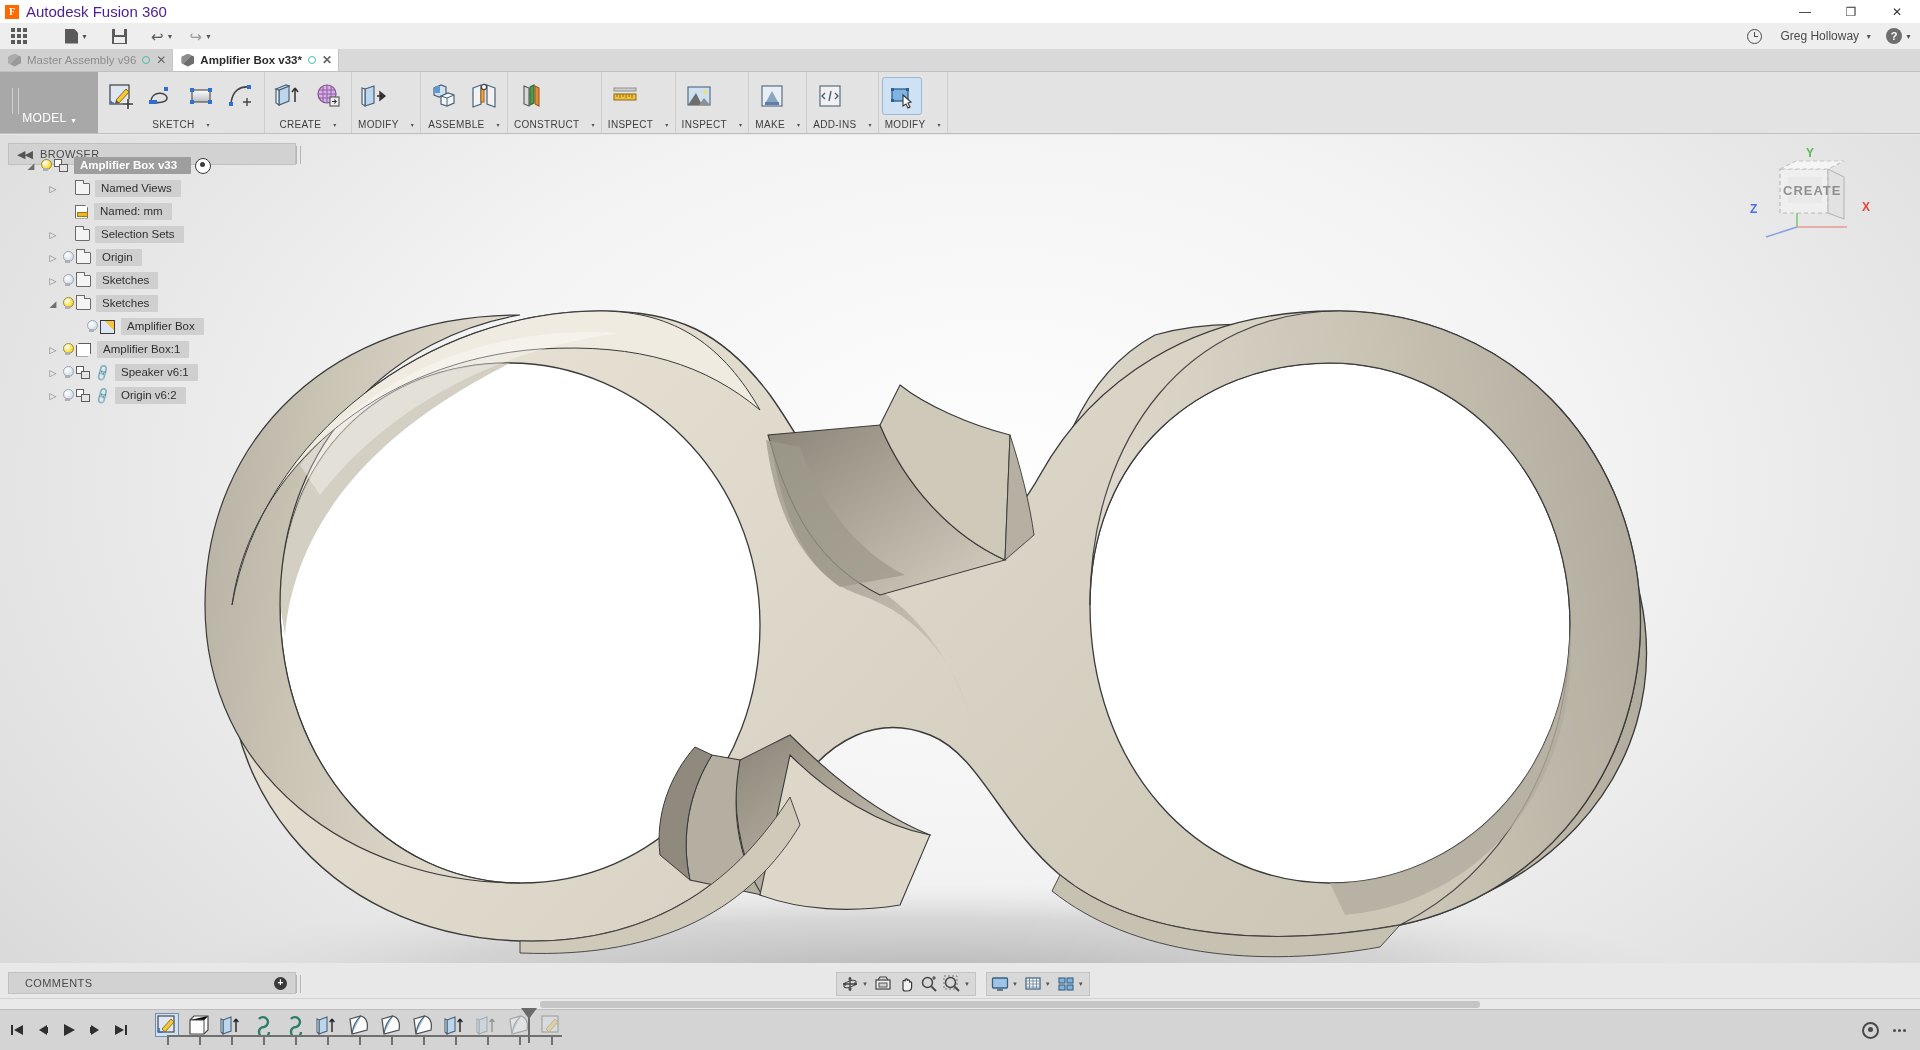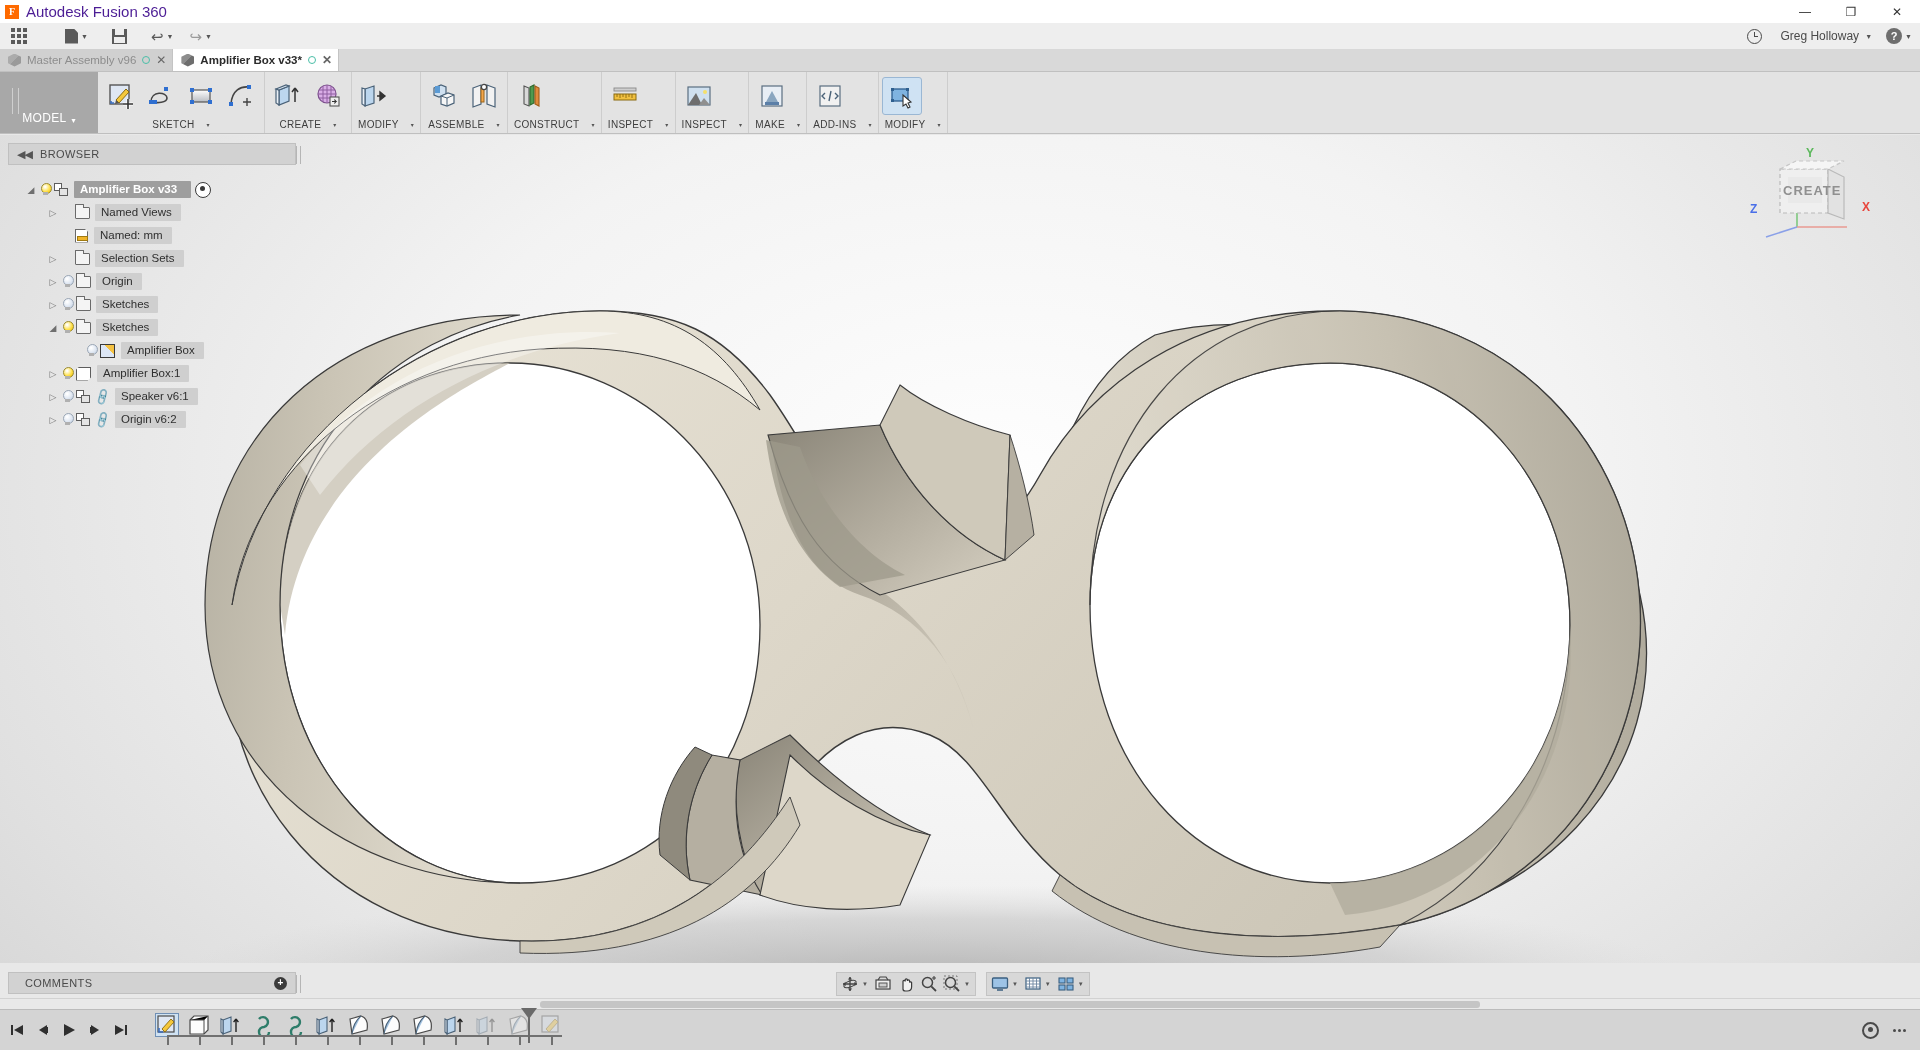--- a/index.html
+++ b/index.html
@@ -117,21 +117,21 @@
   
   .browser-hdr {
     position: absolute; top: 143px; left: 8px; width: 288px; height: 22px;
     background: #d2d2d2; border: 1px solid #c0c0c0; display: flex; align-items: center;
     font-size: 11px; color: #4a4a4a; letter-spacing: .4px;
   }
   .browser-hdr .collapse { margin: 0 8px 0 8px; color: #555; font-size: 11px; letter-spacing:-1px; }
   .browser-hdr .rgrip { position:absolute; right:-6px; top:2px; width:5px; height:18px;
      border-left:1px solid #b5b5b5; border-right:1px solid #b5b5b5; }
 
-  .tree { position: absolute; top: 178px; left: 8px; width: 300px; }
+  .tree { position: absolute; top: 154px; left: 8px; width: 300px; }
   .trow { height: 23px; display: flex; align-items: center; font-size: 11.5px; color: #2f2f2f; }
   .twist { width: 14px; text-align:center; color:#777; font-size: 9px; flex:0 0 14px; }
   .twist.closed:before { content:'▷'; }
   .twist.open:before { content:'◢'; color:#6f6f6f; }
   .bulb { width: 15px; height: 15px; flex:0 0 15px; margin-right:1px; position: relative; }
   .bulb:before {
     content:''; position:absolute; left:3px; top:1px; width:9px; height:9px; border-radius:50%;
     background: radial-gradient(circle at 35% 32%, #fff 5%, #ffe14d 55%, #e8b800 100%);
     border:1px solid #9b8a2e;
   }

